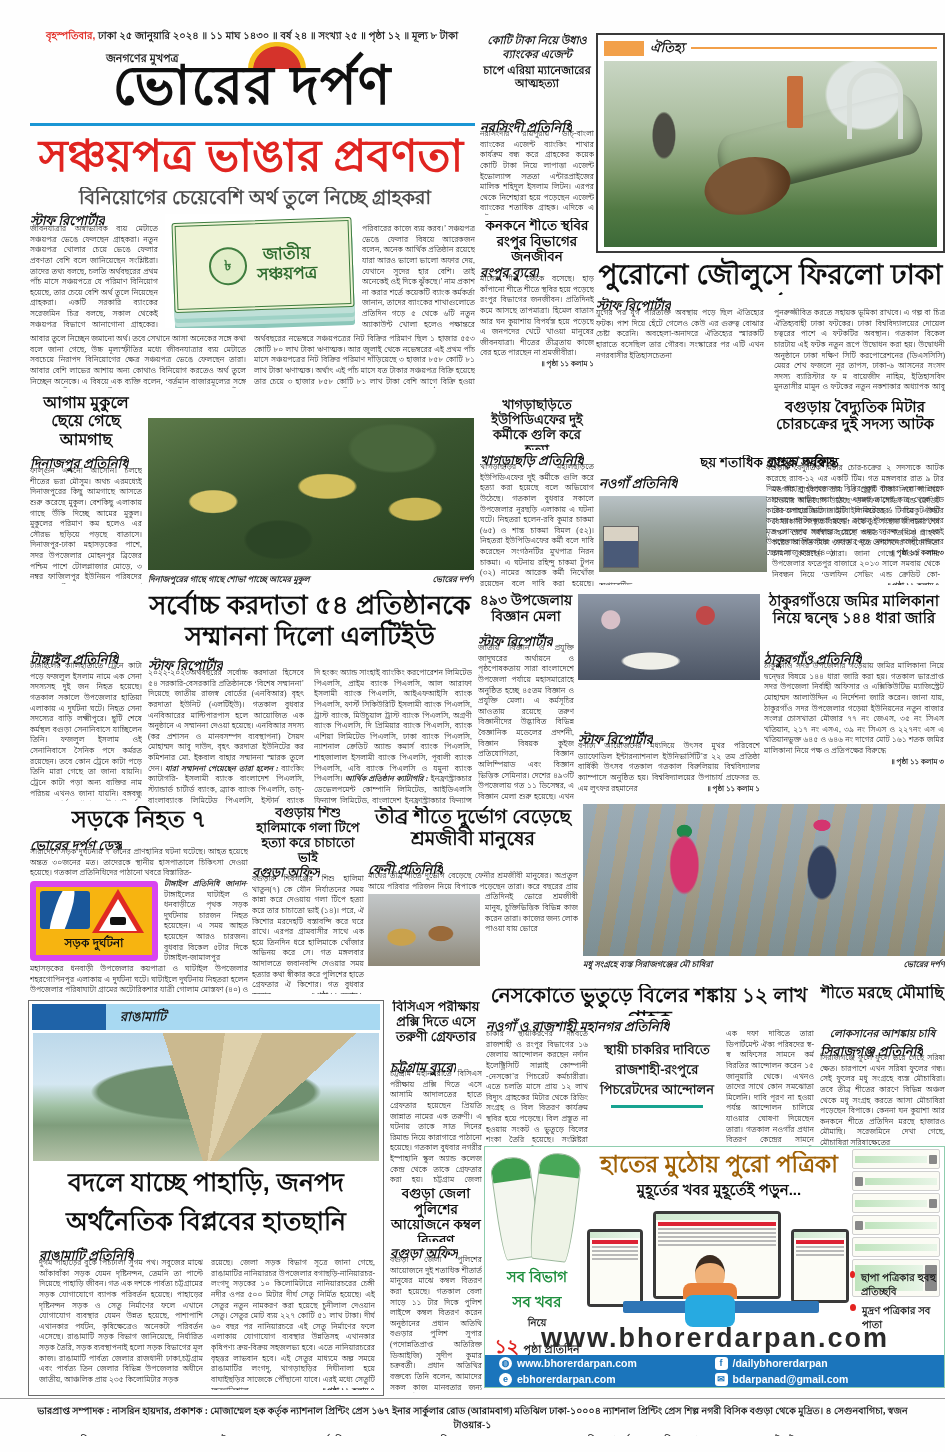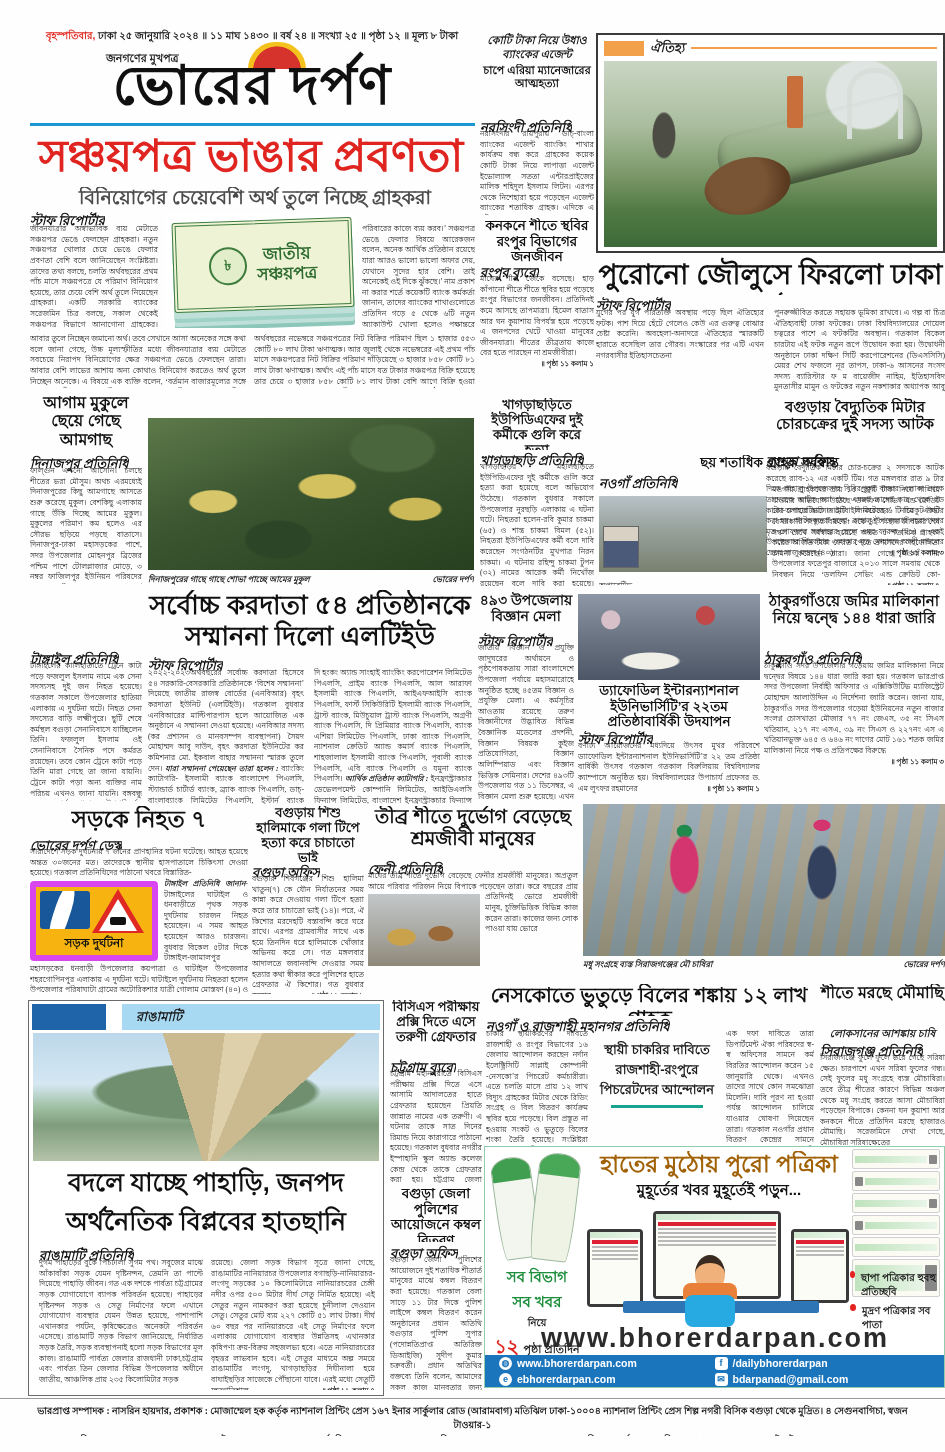--- a/index.html
+++ b/index.html
@@ -196,21 +196,20 @@
     <span>জাতীয় বিজ্ঞান ও প্রযুক্তি জাদুঘরের অর্থায়নে ও পৃষ্ঠপোষকতায় সারা বাংলাদেশে উপজেলা পর্যায়ে মহাসমারোহে অনুষ্ঠিত হচ্ছে ৪৫তম বিজ্ঞান ও প্রযুক্তি মেলা। এ কর্মসূচির আওতায় রয়েছে তরুণ বিজ্ঞানীদের উদ্ভাবিত বিভিন্ন বৈজ্ঞানিক মডেলের প্রদর্শনী, বিজ্ঞান বিষয়ক কুইজ প্রতিযোগিতা, বিজ্ঞান অলিম্পিয়াড এবং বিজ্ঞান ভিত্তিক সেমিনার। দেশের ৪৯৩টি উপজেলায় গত ১১ ডিসেম্বর, এ বিজ্ঞান মেলা শুরু হয়েছে। এখন পর্যন্ত ৬০টি উপজেলায় এ মেলা সম্পন্ন হয়েছে। এতে অংশ নিচ্ছে হাজার হাজার তরুণ শিক্ষার্থী, খুদে বিজ্ঞানী এবং জনসাধারণ। এ কর্মসূচির আওতায় জাতীয়</span>
     
   </div>
 
   <div class="ph" style="left:578px;top:594px;width:182px;height:86px;
        background:
          radial-gradient(ellipse 60px 18px at 40% 78%, #efefe8 0 45%, transparent 50%),
          radial-gradient(ellipse 20px 20px at 18% 30%, #d8c0c8 0 45%, transparent 50%),
          radial-gradient(ellipse 20px 20px at 70% 25%, #c04848 0 45%, transparent 50%),
          linear-gradient(180deg,#8d97a6 0%,#6f7886 45%,#4d5666 100%);"></div>
-  <div class="abs hd" style="left:578px;top:683px;width:182px;height:46px;font-size:13.5px;">ড্যাফোডিল ইন্টারন্যাশনাল ইউনিভার্সিটি’র ২২তম প্রতিষ্ঠাবার্ষিকী উদযাপন</div>
   <div class="abs by" style="left:578px;top:730px;">স্টাফ রিপোর্টার</div>
   <div class="abs bd" style="left:578px;top:741px;width:182px;height:60px;">
     <span>বর্ণাঢ্য আয়োজনের মধ্যদিয়ে উৎসব মুখর পরিবেশে ড্যাফোডিল ইন্টারন্যাশনাল ইউনিভার্সিটি’র ২২ তম প্রতিষ্ঠা বার্ষিকী উৎসব গতকাল গতকাল বিরুলিয়ায় বিশ্ববিদ্যালয় ক্যাম্পাসে অনুষ্ঠিত হয়। বিশ্ববিদ্যালয়ের উপাচার্য প্রফেসর ড.  এম লুৎফর রহমানের</span>
     <span class="jp">॥ পৃষ্ঠা ১১ কলাম ১</span>
   </div>
 
   <div class="abs hd" style="left:764px;top:592px;width:180px;height:56px;font-size:15px;">ঠাকুরগাঁওয়ে জমির মালিকানা নিয়ে দ্বন্দ্বে ১৪৪ ধারা জারি</div>
   <div class="abs by" style="left:764px;top:650px;">ঠাকুরগাঁও প্রতিনিধি</div>
   <div class="abs bd" style="left:764px;top:661px;width:180px;height:140px;">
     <span>ঠাকুরগাঁও সদর উপজেলার গড়েয়ায় জমির মালিকানা নিয়ে দ্বন্দ্বের বিষয়ে ১৪৪ ধারা জারি করা হয়। গতকাল ভারপ্রাপ্ত সদর উপজেলা নির্বাহী অফিসার ও এক্সিকিউটিভ ম্যাজিস্ট্রেট মোহাম্মদ আলাউদ্দিন এ নির্দেশনা জারি করেন। জানা যায়, ঠাকুরগাঁও সদর উপজেলার গড়েয়া ইউনিয়নের নতুন বাজার সংলগ্ন চোসখাতা মৌজার ৭৭ নং জেএস, ৩৫ নং সিএস খতিয়ান, ২১৭ নং এসএ, ৩৯ নং সিএস ও ২২৭নং এস এ খতিয়ানভুক্ত ৬৪৫ ও ৬৪৬ নং দাগের মোট ১৬১ শতক জমির মালিকানা নিয়ে পক্ষ ও প্রতিপক্ষের বিরুদ্ধে</span>
@@ -259,21 +258,21 @@
          radial-gradient(ellipse 30px 60px at 28% 40%, #d4356f 0 45%, transparent 50%),
          radial-gradient(ellipse 16px 14px at 28% 18%, #1f8a4c 0 45%, transparent 50%),
          radial-gradient(ellipse 30px 56px at 66% 45%, #34415e 0 45%, transparent 50%),
          radial-gradient(ellipse 18px 12px at 66% 14%, #d4356f 0 45%, transparent 50%),
          repeating-linear-gradient(100deg, rgba(70,110,160,.35) 0 14px, rgba(120,90,60,.3) 14px 26px),
          linear-gradient(180deg,#c9cdc2 0%,#b7bcae 45%,#9aa08c 100%);"></div>
   <div class="abs cap" style="left:583px;top:958px;width:250px;">মধু সংগ্রহে ব্যস্ত সিরাজগঞ্জের মৌ চাষিরা</div>
   <div class="abs cap" style="left:860px;top:958px;width:85px;text-align:right;">ভোরের দর্পণ</div>
 
   <div class="abs" style="left:28px;top:1000px;width:356px;height:396px;border:1px solid #6b6b6b;background:#fff;box-sizing:border-box;">
-    <div style="display:flex;height:26px;margin:3px;gap:16px;">
+    <div style="display:flex;height:26px;margin:3px;">
       <div style="width:74px;background:#1f63a8;"></div>
       <div style="flex:1;background:#a8d9f2;display:flex;align-items:center;padding-left:14px;font-style:italic;font-weight:800;font-size:13px;font-family:'Liberation Sans',sans-serif;">রাঙামাটি</div>
     </div>
     <div class="ph" style="left:4px;top:32px;width:346px;height:128px;
          background:
            conic-gradient(from 195deg at 50% 108%, transparent 0 41%, #cbb98f 41% 48%, #ded0ab 48% 52%, #cbb98f 52% 59%, transparent 59%),
            radial-gradient(ellipse 240px 60px at 50% 46%, #6f8f6f 0 45%, transparent 48%),
            linear-gradient(180deg,#bcd8ea 0%,#d4e7f2 40%,#9fc0a2 58%,#7f9d7c 72%,#b5c3a9 100%);"></div>
     <div class="hd" style="position:absolute;left:8px;top:162px;width:338px;height:80px;font-size:25px;line-height:39px;">বদলে যাচ্ছে পাহাড়ি, জনপদ অর্থনৈতিক বিপ্লবের হাতছানি</div>
     <div class="by" style="position:absolute;left:10px;top:245px;">রাঙামাটি প্রতিনিধি</div>

